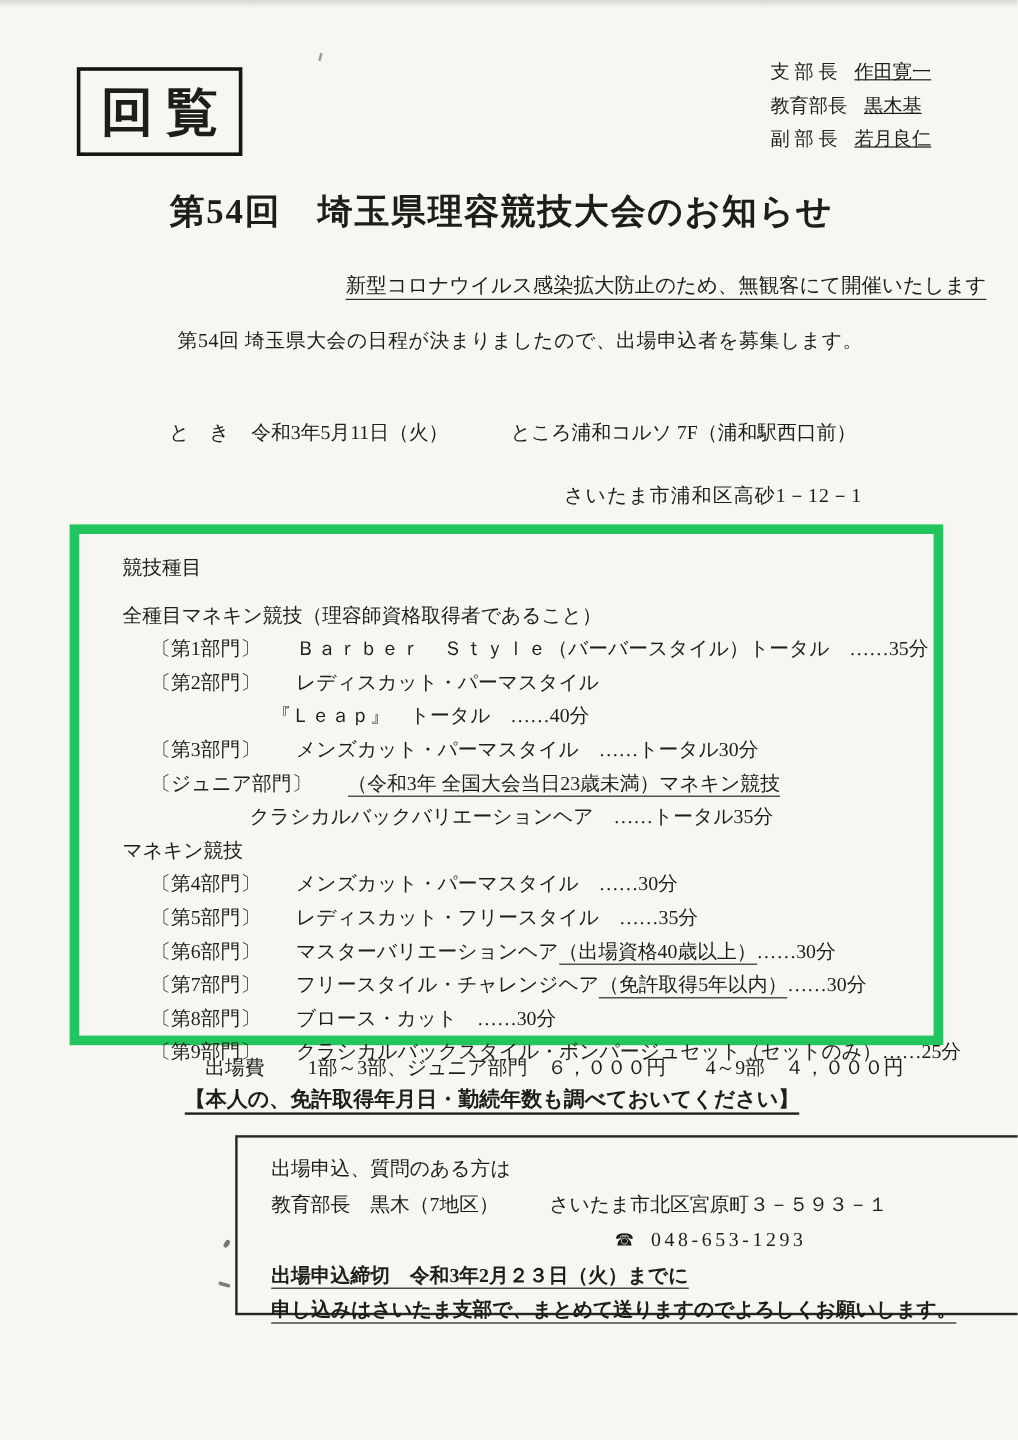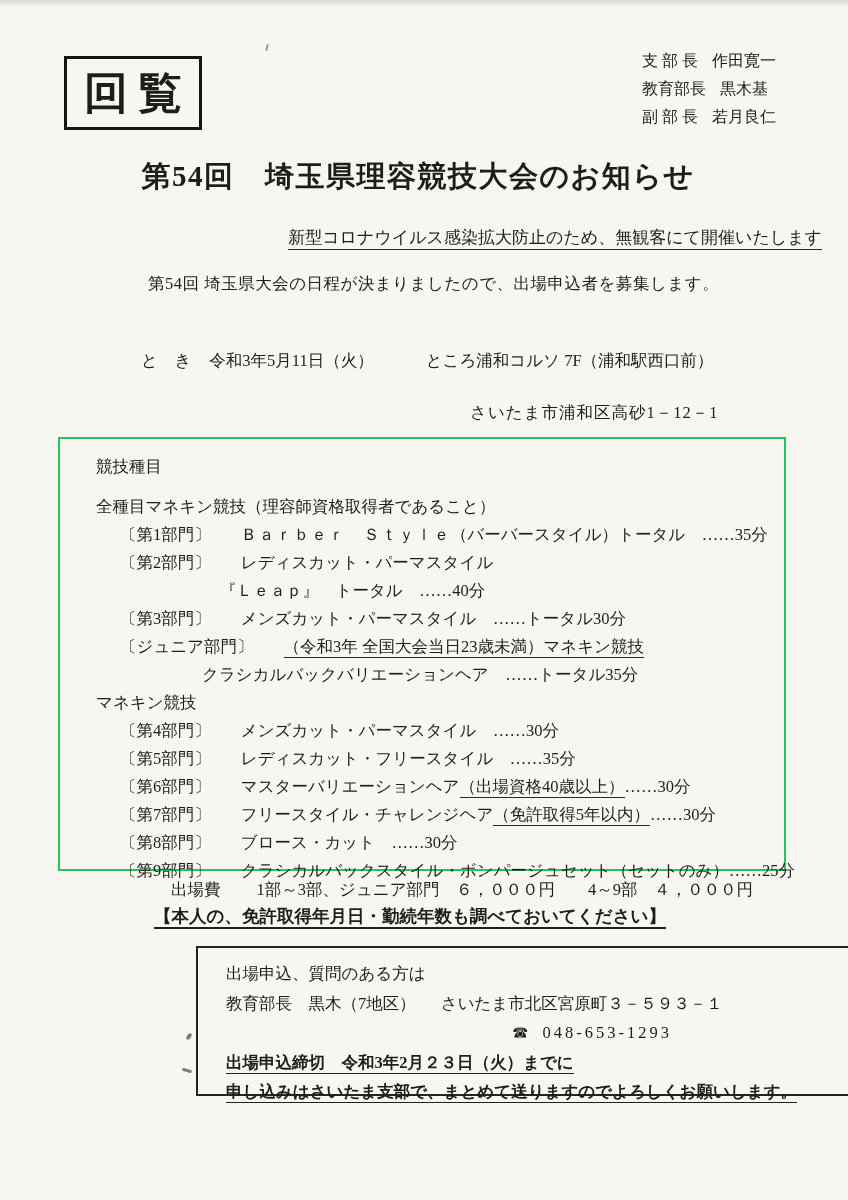--- a/index.html
+++ b/index.html
@@ -20,42 +20,42 @@
   
   .stamp{
     position:absolute;left:64px;top:56px;width:138px;height:74px;
     border:3px solid #161513;box-sizing:border-box;
     display:flex;align-items:center;justify-content:center;
     font-size:44px;font-weight:bold;letter-spacing:10px;padding-left:10px;
   }
 
   
   .officials{position:absolute;left:642px;top:47px;font-size:16px;line-height:28px;}
-  .officials .name{margin-left:14px;}
+  .officials .name{margin-left:14px;text-decoration:underline;}
 
   .title{
     position:absolute;top:157px;left:0;width:836px;text-align:center;
     font-size:29px;font-weight:bold;letter-spacing:1.5px;
   }
   .covid{position:absolute;top:226px;left:0;width:822px;text-align:right;font-size:17px;}
   .covid span{border-bottom:1.5px solid #2a2926;padding-bottom:2px;}
 
   .intro{position:absolute;top:273px;left:148px;font-size:16.5px;letter-spacing:.5px;}
 
   .schedule{position:absolute;top:350px;left:141px;font-size:16.5px;}
   .schedule .lbl{margin-right:18px;}
   .schedule .when{margin-right:52px;}
   .schedule .lbl2{}
 
   .address{position:absolute;top:402px;left:470px;font-size:16.5px;letter-spacing:1px;}
 
   
   .events{
     position:absolute;left:58px;top:437px;width:728px;height:434px;
-    border:2px solid #22c55e;box-sizing:border-box;
+    border:8px solid #22c55e;box-sizing:border-box;
     padding:14px 8px 0 36px;font-size:16.5px;line-height:28px;
   }
   .ev-heading{margin-bottom:12px;}
   .ev-row{padding-left:24px;white-space:nowrap;}
   .ev-label{margin-right:30px;}
   .ev-cont-leap{padding-left:124px;}
   .ev-cont-jr{padding-left:106px;}
   .u{border-bottom:1.5px solid #2a2926;padding-bottom:1px;}
   .latin{letter-spacing:1px;}
 
@@ -67,21 +67,21 @@
     font-size:17.5px;font-weight:bold;
   }
   .reminder span{border-bottom:2px solid #22211e;padding-bottom:1px;}
 
   
   .contact{
     position:absolute;left:196px;top:946px;width:688px;height:150px;
     border:2px solid #262521;box-sizing:border-box;
     padding:11px 0 0 28px;font-size:16.5px;line-height:29.5px;
   }
-  .contact .role{margin-right:25px;}
+  .contact .role{margin-right:42px;}
   .phone-row{padding-left:286px;}
   .phone-row .num{letter-spacing:3px;margin-left:14px;}
   .strong-u{font-weight:bold;}
   .strong-u span{border-bottom:1.5px solid #22211e;padding-bottom:1px;}
 
   
   .spk{position:absolute;background:#4d4c48;pointer-events:none;}
   .spk-quote{left:266px;top:44px;width:2px;height:7px;transform:rotate(14deg);opacity:.55;border-radius:1px;}
   .spk-dot{left:187px;top:1033px;width:4px;height:7px;transform:rotate(30deg);opacity:.75;border-radius:50% 50% 60% 40%;}
   .spk-tick{left:182px;top:1069px;width:10px;height:3px;transform:rotate(16deg);opacity:.7;border-radius:2px;}

